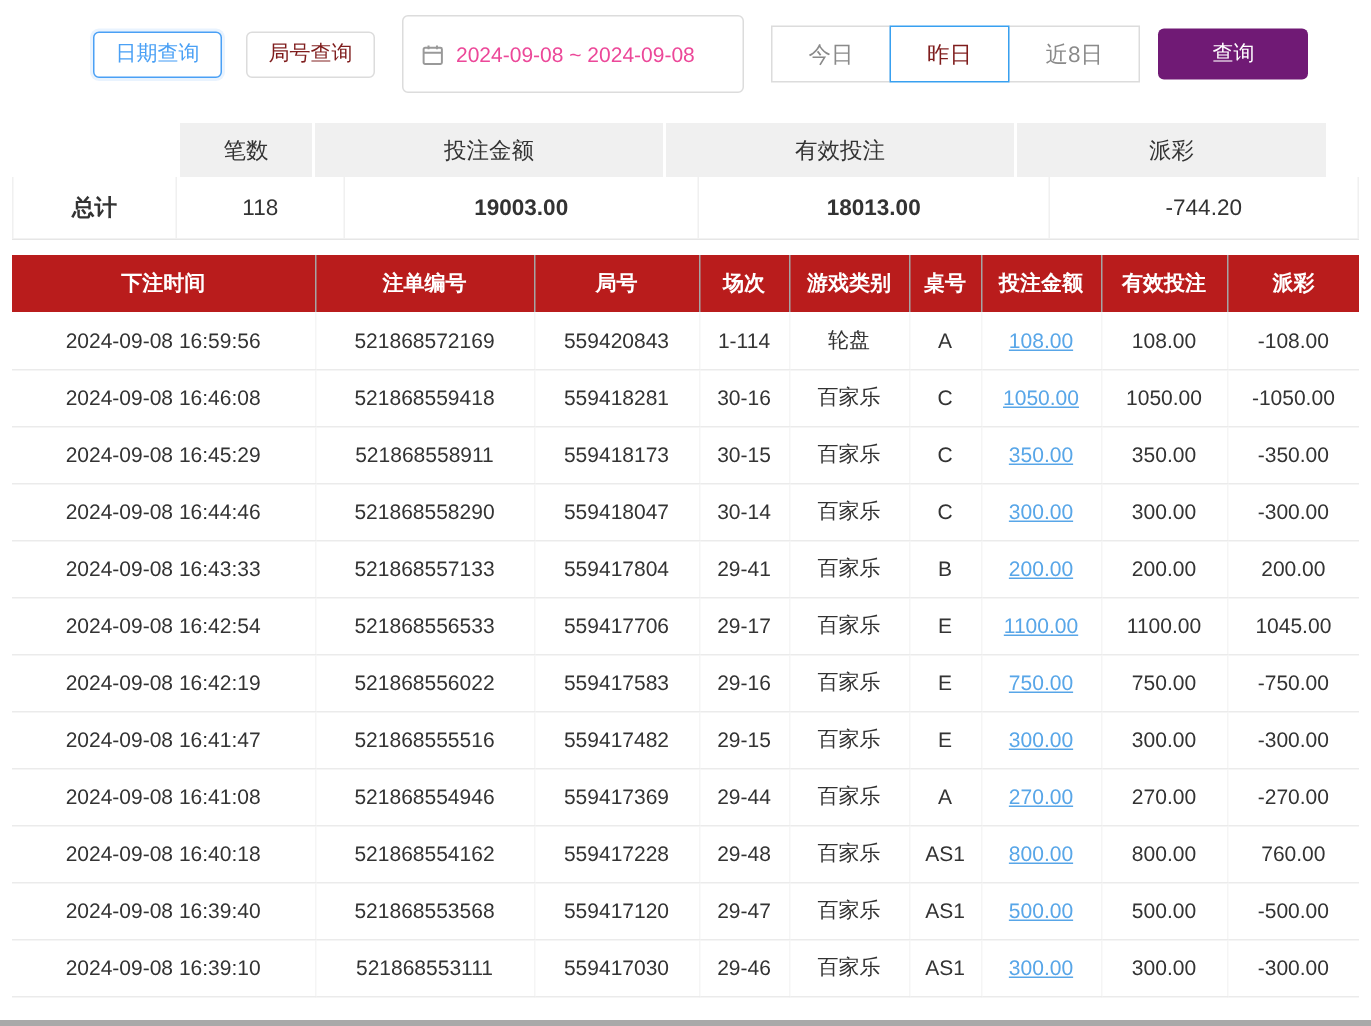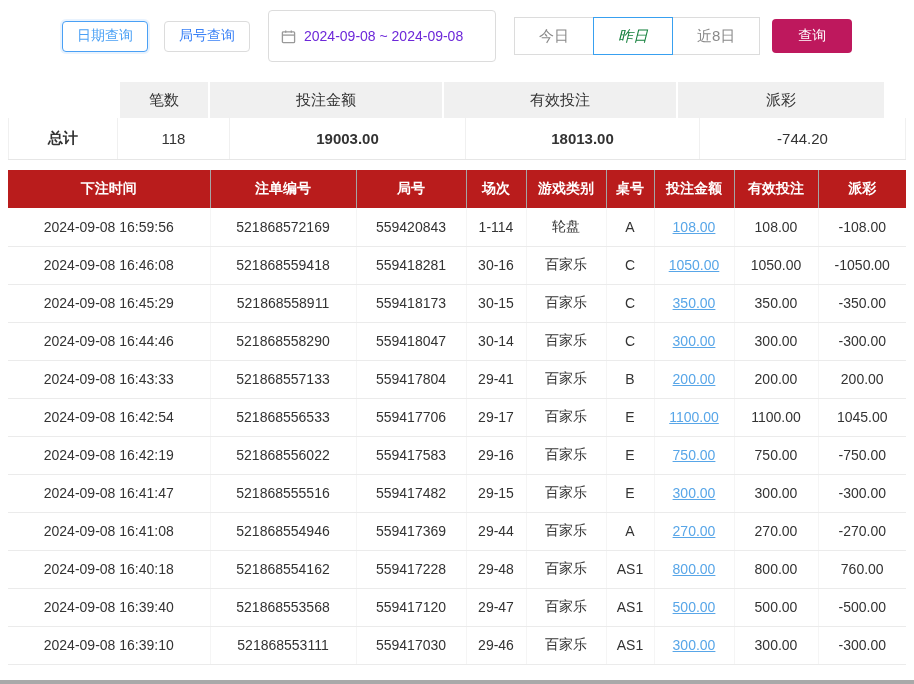--- a/index.html
+++ b/index.html
@@ -4,31 +4,31 @@
 <style>
   * { box-sizing: border-box; margin: 0; padding: 0; }
   html,body { width: 914px; height: 684px; overflow: hidden; background:#fff;
     font-family: "Liberation Sans", "DejaVu Sans", sans-serif; position: relative; }
 
   
   .toolbar { display:flex; align-items:center; padding:10px 14px 6px 14px;margin-left:48px; }
   .tab-btn { height:31px; padding:0 14px; font-size:14px; border-radius:4px;
     background:#fff; cursor:pointer; }
   .tab-btn.active { border:1px solid #4aa0f5; color:#4aa0f5; box-shadow:0 0 0 2px rgba(74,160,245,.12); }
-  .tab-btn.inactive { border:1px solid #dcdcdc; color:#3b82f6; margin-left:16px; }
+  .tab-btn.inactive { border:1px solid #dcdcdc; color:#7f1d1d; margin-left:16px; }
   .date-box { display:flex; align-items:center; gap:8px; margin-left:18px;
     border:1px solid #dcdcdc; border-radius:4px; height:52px; padding:16px 12px; width:228px;
-    color:#6d28d9; font-size:14px; cursor:pointer; }
+    color:#ec4899; font-size:14px; cursor:pointer; }
   .cal-icon { width:15px; height:15px; flex:0 0 auto; color:#999; }
   .range-group { display:flex; margin-left:18px; }
   .range-btn { height:38px; padding:0 24px; font-size:15px; background:#fff;
     border:1px solid #dcdcdc; color:#8a8a8a; margin-left:-1px; cursor:pointer; position:relative; }
   .range-btn:first-child { margin-left:0; }
-  .range-btn.active { color:#15803d; border-color:#38a0f0; z-index:2;font-style:italic; }
-  .query-btn { margin-left:12px; height:34px; width:80px; background:#be185d; color:#fff;
+  .range-btn.active { color:#7f1d1d; border-color:#38a0f0; z-index:2; }
+  .query-btn { margin-left:12px; height:34px; width:100px; background:#701a75; color:#fff;
     border:none; border-radius:4px; font-size:14px; cursor:pointer; }
 
   
   .summary { margin:14px 8px 0 8px; width:898px; font-size:15px; }
   .sum-head { display:flex; gap:2px; height:36px; }
   .sum-head .cell { display:flex; align-items:center; justify-content:center;
     background:#f0f0f0; color:#333; }
   .sum-head .cell.blank { background:transparent; }
   .sum-row { display:flex; height:42px; border-bottom:1px solid #e6e6e6; }
   .sum-row .cell { display:flex; align-items:center; justify-content:center;

